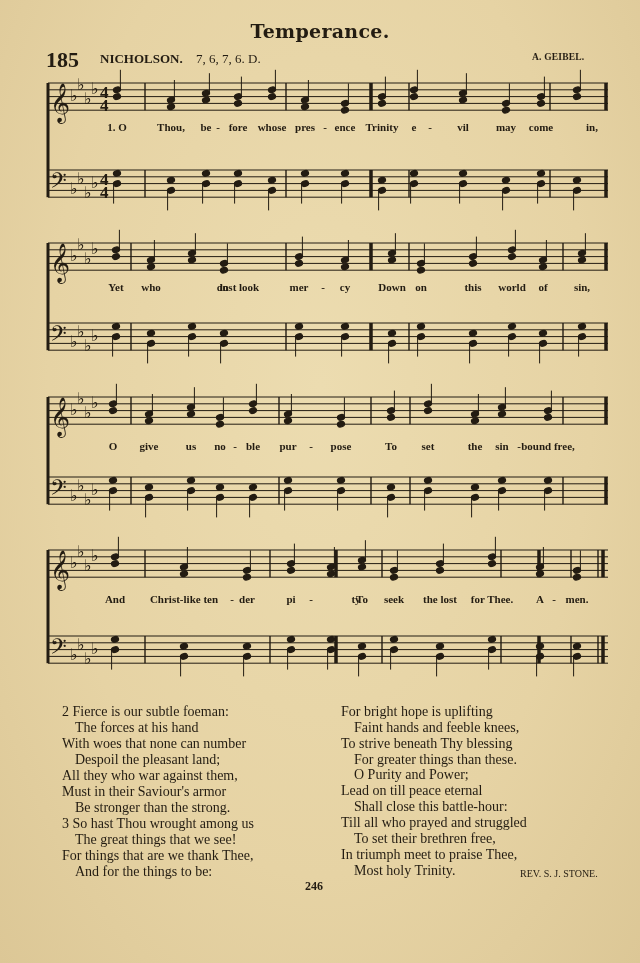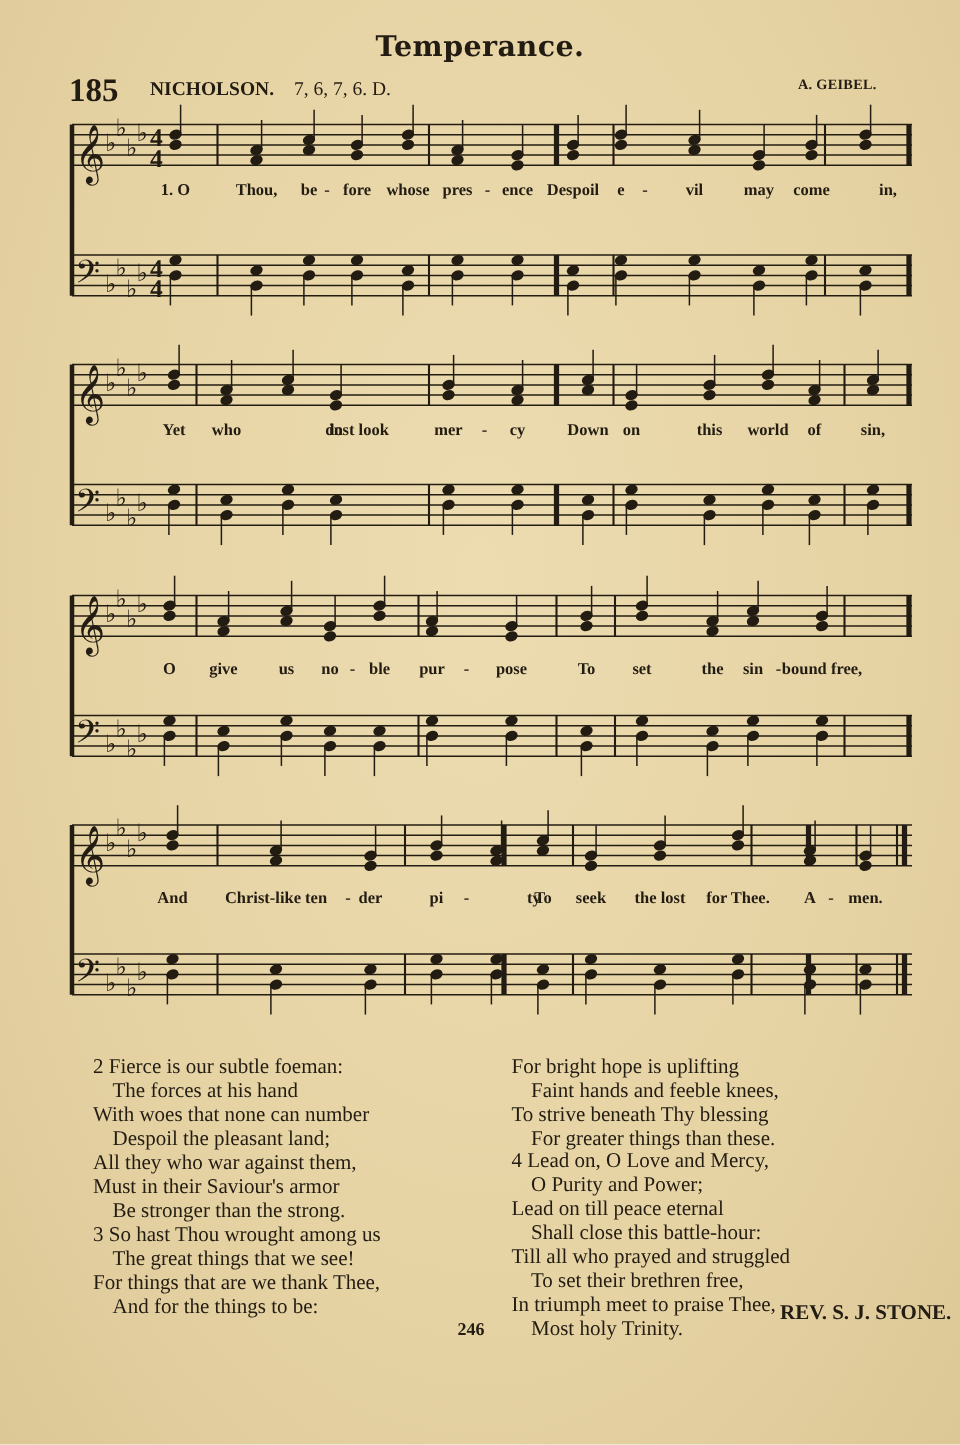--- a/index.html
+++ b/index.html
@@ -20,21 +20,21 @@
   .meter { left:165px; top:51px; font-family:"Liberation Serif", serif; font-size:13px; }
   .composer { left:532px; top:52px; font-family:"Liberation Serif", serif; font-weight:bold; font-size:9.5px; letter-spacing:0.2px; }
   svg.music { position:absolute; left:0; top:0; }
   .lyric {
     position:absolute; font-family:"Liberation Serif", serif; font-weight:bold; font-size:11px;
     white-space:nowrap; transform:translateX(-50%);
   }
   .verse { position:absolute; font-family:"Liberation Serif", serif; font-size:14px; line-height:16px; }
   .verse .ln { white-space:nowrap; }
   .verse .ind { padding-left:13px; }
-  .author { left:504px; top:868px; font-family:"Liberation Serif", serif; font-weight:bold; font-size:14px;padding-left:16px; }
+  .author { left:504px; top:868px; font-family:"Liberation Serif", serif; font-weight:normal; font-size:10px;padding-left:16px; }
   .page-number { left:0; width:628px; text-align:center; top:879px; font-family:"Liberation Serif", serif; font-weight:bold; font-size:12px; }
 </style>
 </head>
 <body>
 
 <div class="abs section-title">Temperance.</div>
 <div class="abs hymn-number">185</div>
 <div class="abs tune-name">NICHOLSON.</div>
 <div class="abs meter" style="left:196px">7, 6, 7, 6.   D.</div>
 <div class="abs composer">A. GEIBEL.</div>
@@ -474,21 +474,21 @@
 <div id="lyrics-layer">
     <div class="lyric" style="left: 117px; top: 121px;">1. O</div>
     <div class="lyric" style="left: 171px; top: 121px;">Thou,</div>
     <div class="lyric" style="left: 206px; top: 121px;">be</div>
     <div class="lyric" style="left: 218px; top: 121px;">-</div>
     <div class="lyric" style="left: 238px; top: 121px;">fore</div>
     <div class="lyric" style="left: 272px; top: 121px;">whose</div>
     <div class="lyric" style="left: 305px; top: 121px;">pres</div>
     <div class="lyric" style="left: 325px; top: 121px;">-</div>
     <div class="lyric" style="left: 345px; top: 121px;">ence</div>
-    <div class="lyric" style="left: 382px; top: 121px;">Despoil</div>
+    <div class="lyric" style="left: 382px; top: 121px;">Trinity</div>
     <div class="lyric" style="left: 414px; top: 121px;">e</div>
     <div class="lyric" style="left: 430px; top: 121px;">-</div>
     <div class="lyric" style="left: 463px; top: 121px;">vil</div>
     <div class="lyric" style="left: 506px; top: 121px;">may</div>
     <div class="lyric" style="left: 541px; top: 121px;">come</div>
     <div class="lyric" style="left: 577px; top: 121px; margin-left: 15px;">in,</div>
     <div class="lyric" style="left: 116px; top: 281px;">Yet</div>
     <div class="lyric" style="left: 151px; top: 281px;">who</div>
     <div class="lyric" style="left: 210px; top: 281px; margin-left: 28px;">dost look</div>
     <div class="lyric" style="left: 224px; top: 281px;">in</div>
@@ -547,21 +547,20 @@
     <div class="ln">For things that are we thank Thee,</div>
     <div class="ln ind">And for the things to be:</div>
   </div>
 <div class="verse" id="verse-3b" style="left:341px; top:704px;">
     <div class="ln">For bright hope is uplifting</div>
     <div class="ln ind">Faint hands and feeble knees,</div>
     <div class="ln">To strive beneath Thy blessing</div>
     <div class="ln ind">For greater things than these.</div>
   </div>
 <div class="verse" id="verse-4" style="left:341px; top:767px;">
-    <div class="ln">4 Lead on, O Love and Mercy,</div>
     <div class="ln ind">O Purity and Power;</div>
     <div class="ln">Lead on till peace eternal</div>
     <div class="ln ind">Shall close this battle-hour:</div>
     <div class="ln">Till all who prayed and struggled</div>
     <div class="ln ind">To set their brethren free,</div>
     <div class="ln">In triumph meet to praise Thee,</div>
     <div class="ln ind">Most holy Trinity.</div>
   </div>
 
 <div class="abs author">REV. S. J. STONE.</div>

